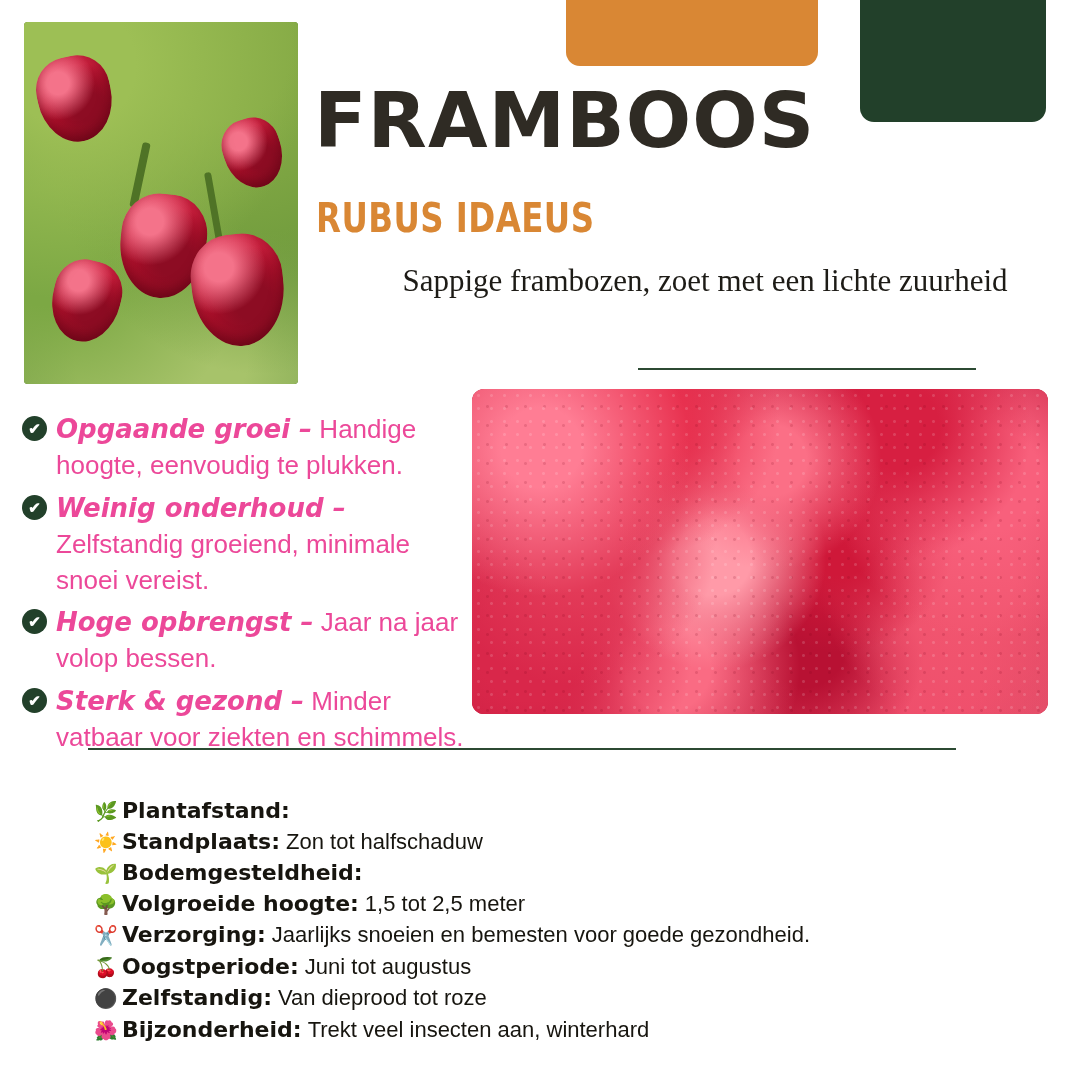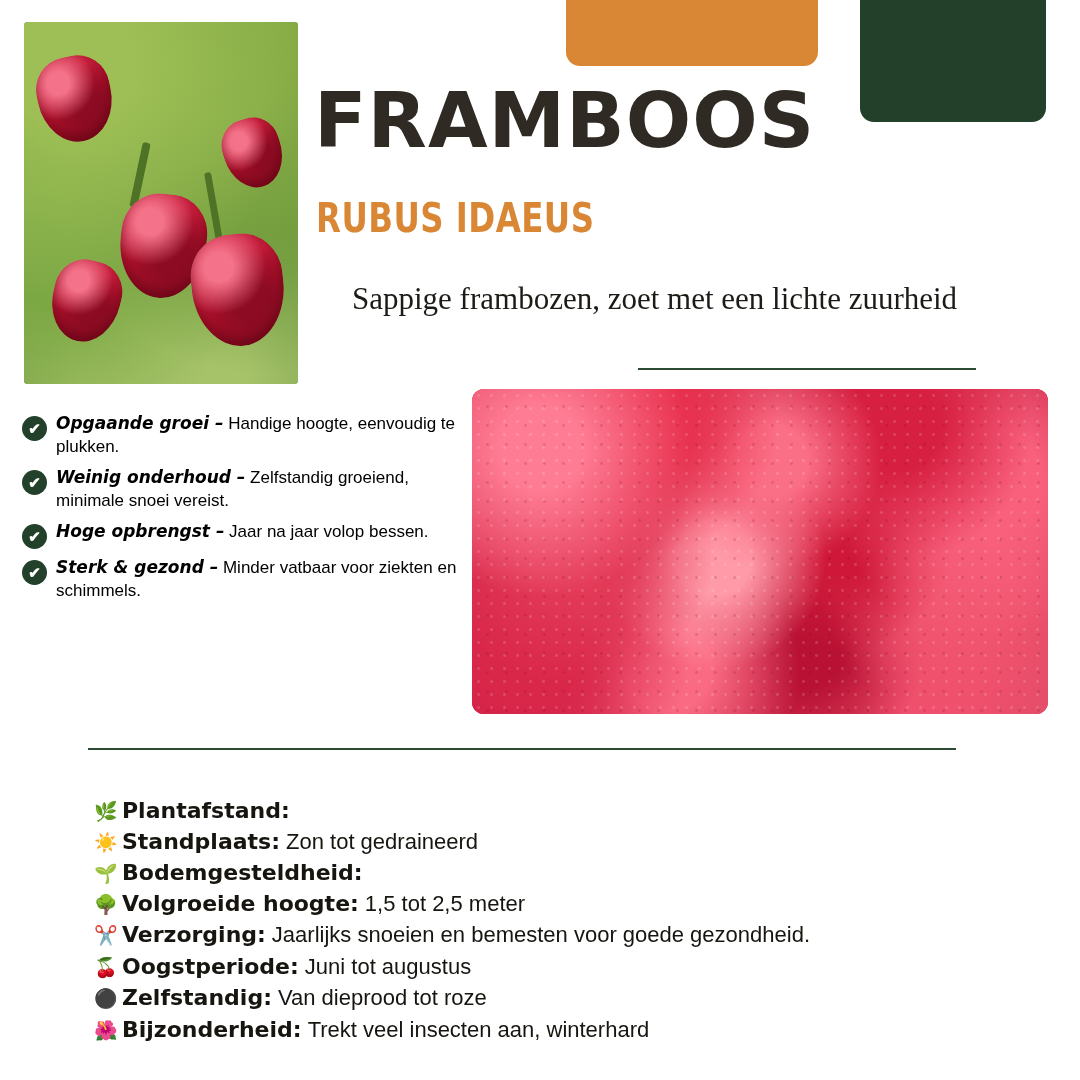--- a/index.html
+++ b/index.html
@@ -104,23 +104,23 @@
     font-weight: bold;
     letter-spacing: .5px;
     color: #d98734;
     font-family: "DejaVu Sans Condensed", "Liberation Sans Narrow", "Liberation Sans", sans-serif;
     transform: scaleX(.88);
     transform-origin: left center;
   }
   .tagline {
     position: absolute;
     left: 352px;
-    top: 281px;
+    top: 263px;
     width: 706px;
-    text-align: left;
+    text-align: center;
     font-size: 31px;
     color: #1d1b16;
     font-family: "Liberation Serif", serif;
   }
   .rule-short {
     position: absolute;
     left: 638px;
     top: 368px;
     width: 338px;
     height: 2px;
@@ -147,23 +147,23 @@
     margin-right: 9px;
     border-radius: 50%;
     background: #22402a;
     color: #ffffff;
     font-size: 15px;
     line-height: 25px;
     text-align: center;
     font-weight: bold;
   }
   .benefit-text {
-    font-size: 17px;
+    font-size: 26px;
     line-height: 1.38;
-    color: #000000;
+    color: #ec4899;
   }
   .benefit-text b {
     font-family: "DejaVu Sans", sans-serif;
     font-weight: bold;
     font-style: italic;
   }
 
   
   .bowl-photo {
     position: absolute;
@@ -307,21 +307,21 @@
   <div class="rule-long"></div>
 
   <div class="tips">
     <div class="tip">
       <span class="tip-icon">🌿</span>
       <span class="tip-label">Plantafstand:</span>
     </div>
     <div class="tip">
       <span class="tip-icon">☀️</span>
       <span class="tip-label">Standplaats:</span>
-      <span class="tip-value">Zon tot gedraineerd</span>
+      <span class="tip-value">Zon tot halfschaduw</span>
     </div>
     <div class="tip">
       <span class="tip-icon">🌱</span>
       <span class="tip-label">Bodemgesteldheid:</span>
     </div>
     <div class="tip">
       <span class="tip-icon">🌳</span>
       <span class="tip-label">Volgroeide hoogte:</span>
       <span class="tip-value">1,5 tot 2,5 meter</span>
     </div>

